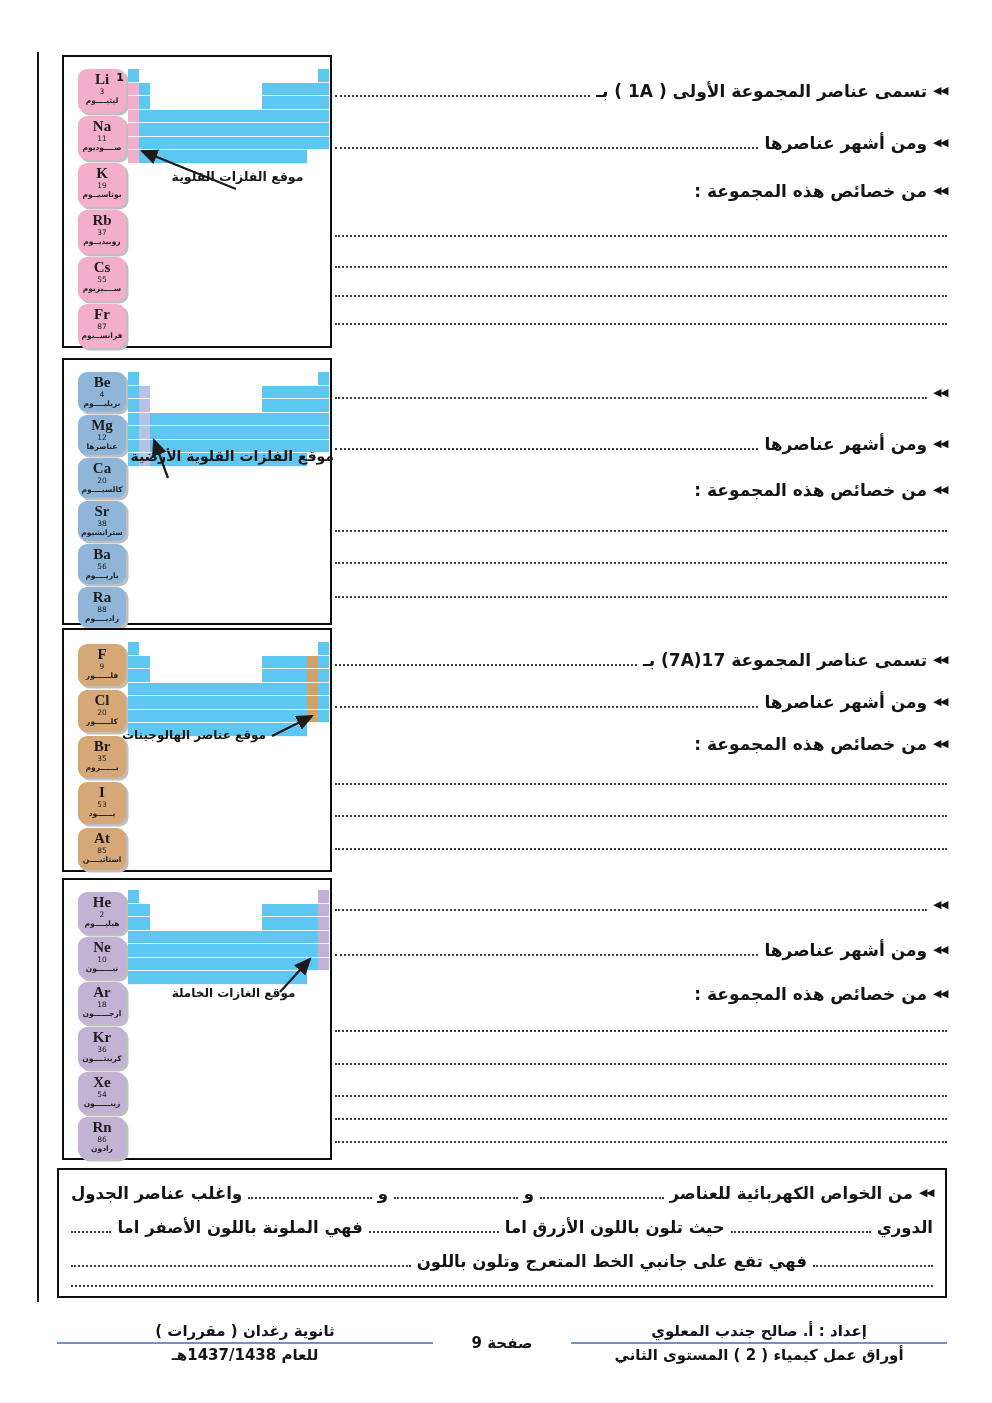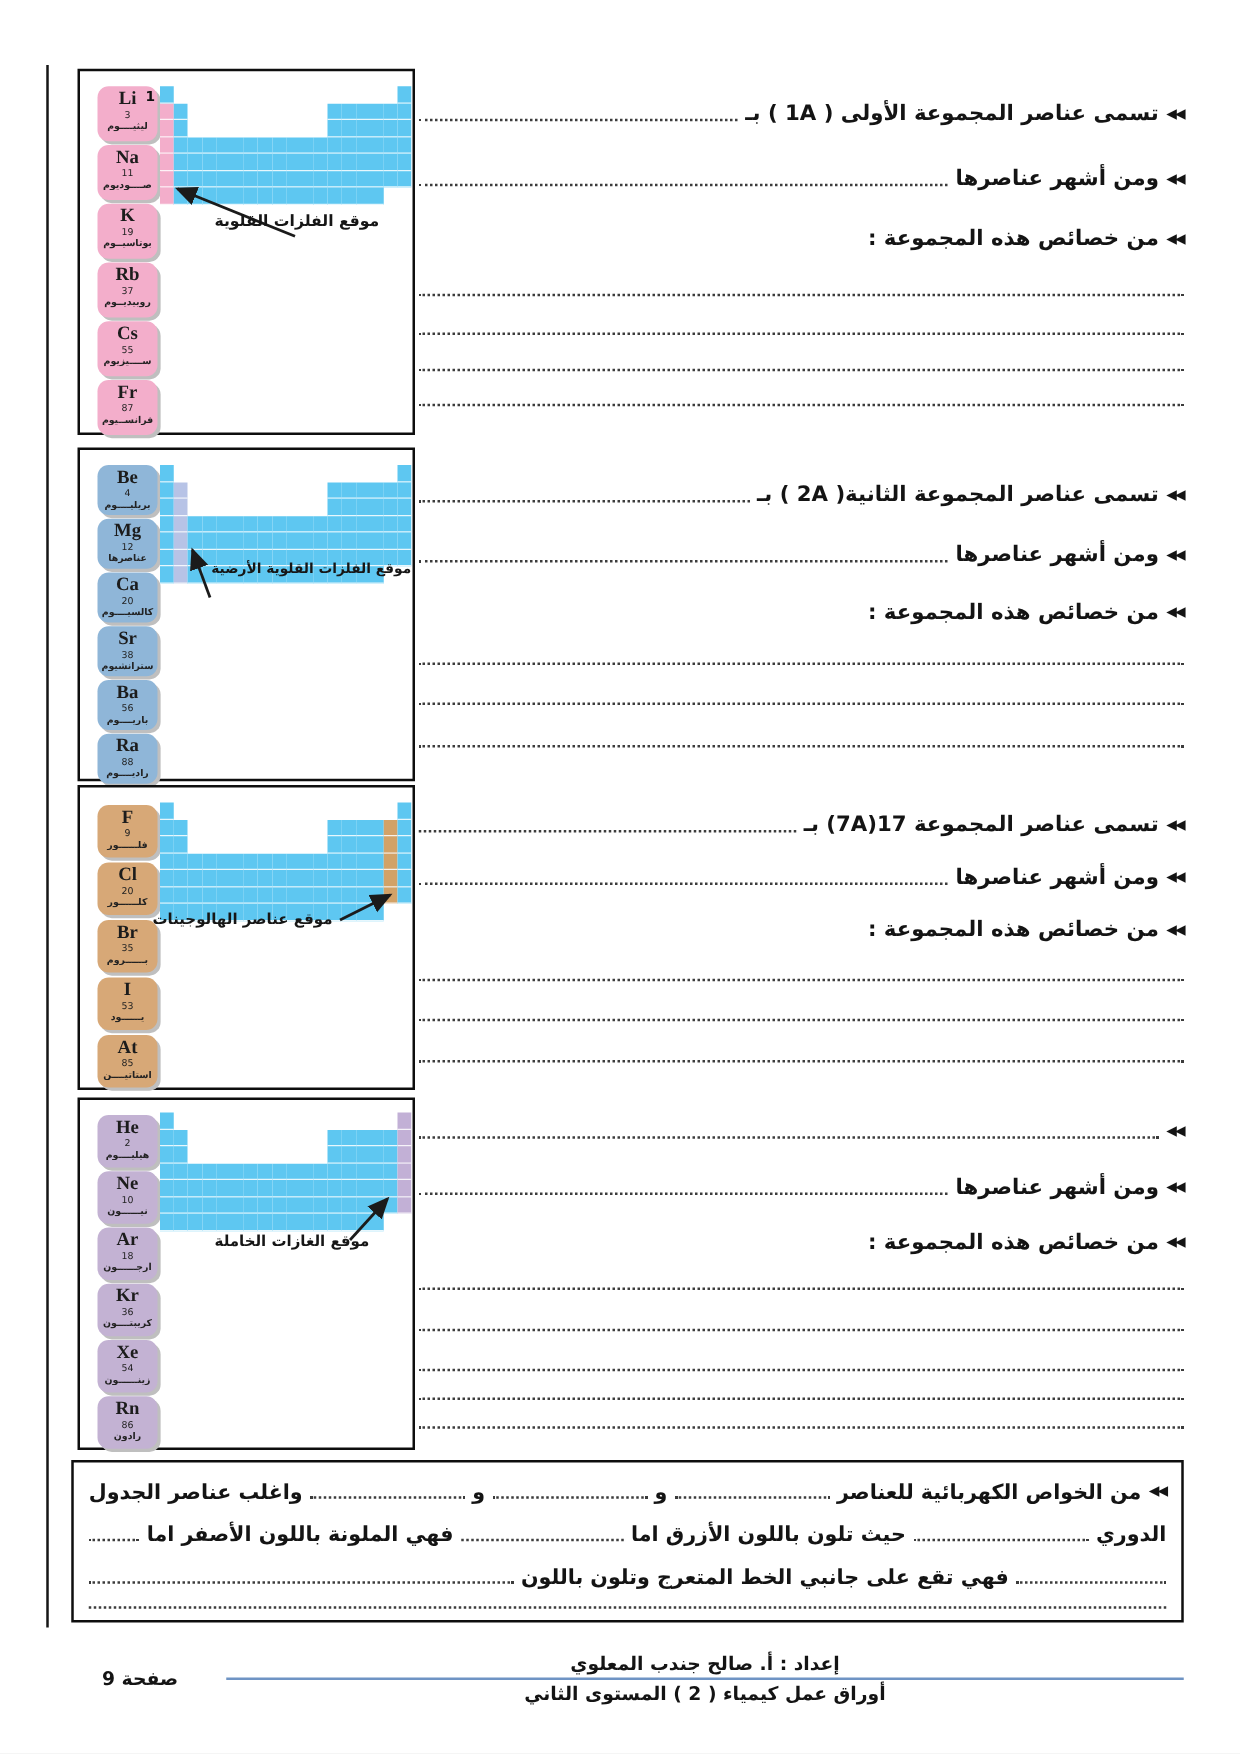--- a/index.html
+++ b/index.html
@@ -397,26 +397,25 @@
           <div class="ptcell" style="background: rgb(94, 199, 241);"></div>
           <div class="ptcell" style="background: rgb(94, 199, 241);"></div>
           <div class="ptcell" style="background: rgb(94, 199, 241);"></div>
           <div class="ptcell" style="background: rgb(94, 199, 241);"></div>
           <div></div>
           <div></div>
         </div>
       <svg class="arrow" style="left:78px;top:74px" width="36" height="48">
         <line x1="26" y1="44" x2="12" y2="6" marker-end="url(#ah)"></line>
       </svg>
-      <div class="caption" style="left:100px;top:88px;width:170px;font-size:11px">موقع الفلزات القلوية الأرضية</div>
+      <div class="caption" style="left:100px;top:88px;width:170px;font-size:14px">موقع الفلزات القلوية الأرضية</div>
     </div>
     <div class="tarea">
       <div class="qline" style="top:28px">
         <span class="bullet">◀◀</span>
-        <span class="qtext">تسمى عناصر المجموعة الثانية( 2A ) بـ</span>
         <span class="dots"></span>
       </div>
       <div class="qline" style="top:76px">
         <span class="bullet">◀◀</span>
         <span class="qtext">ومن أشهر عناصرها</span>
         <span class="dots"></span>
       </div>
       <div class="qline" style="top:122px">
         <span class="bullet">◀◀</span>
         <span class="qtext">من خصائص هذه المجموعة :</span>
@@ -816,20 +815,25 @@
     </div>
     <div class="bline" style="top:82px">
       <span class="dots dfix120"></span>
       <span class="qtext">فهي تقع على جانبي الخط المتعرج وتلون باللون</span>
       <span class="dots"></span>
     </div>
     <div class="dotline" style="top:115px;left:12px;right:12px"></div>
   </div>
 
   <div class="footer">
+    <div class="fblock">
+      <span>ثانوية رغدان ( مقررات )</span>
+      <div class="fsep"></div>
+      <span>للعام 1437/1438هـ</span>
+    </div>
     <div class="fpage">صفحة 9</div>
     <div class="fblock">
       <span>إعداد : أ. صالح جندب المعلوي</span>
       <div class="fsep"></div>
       <span>أوراق عمل كيمياء ( 2 ) المستوى الثاني</span>
     </div>
   </div>
 </div>
 
 </body></html>

